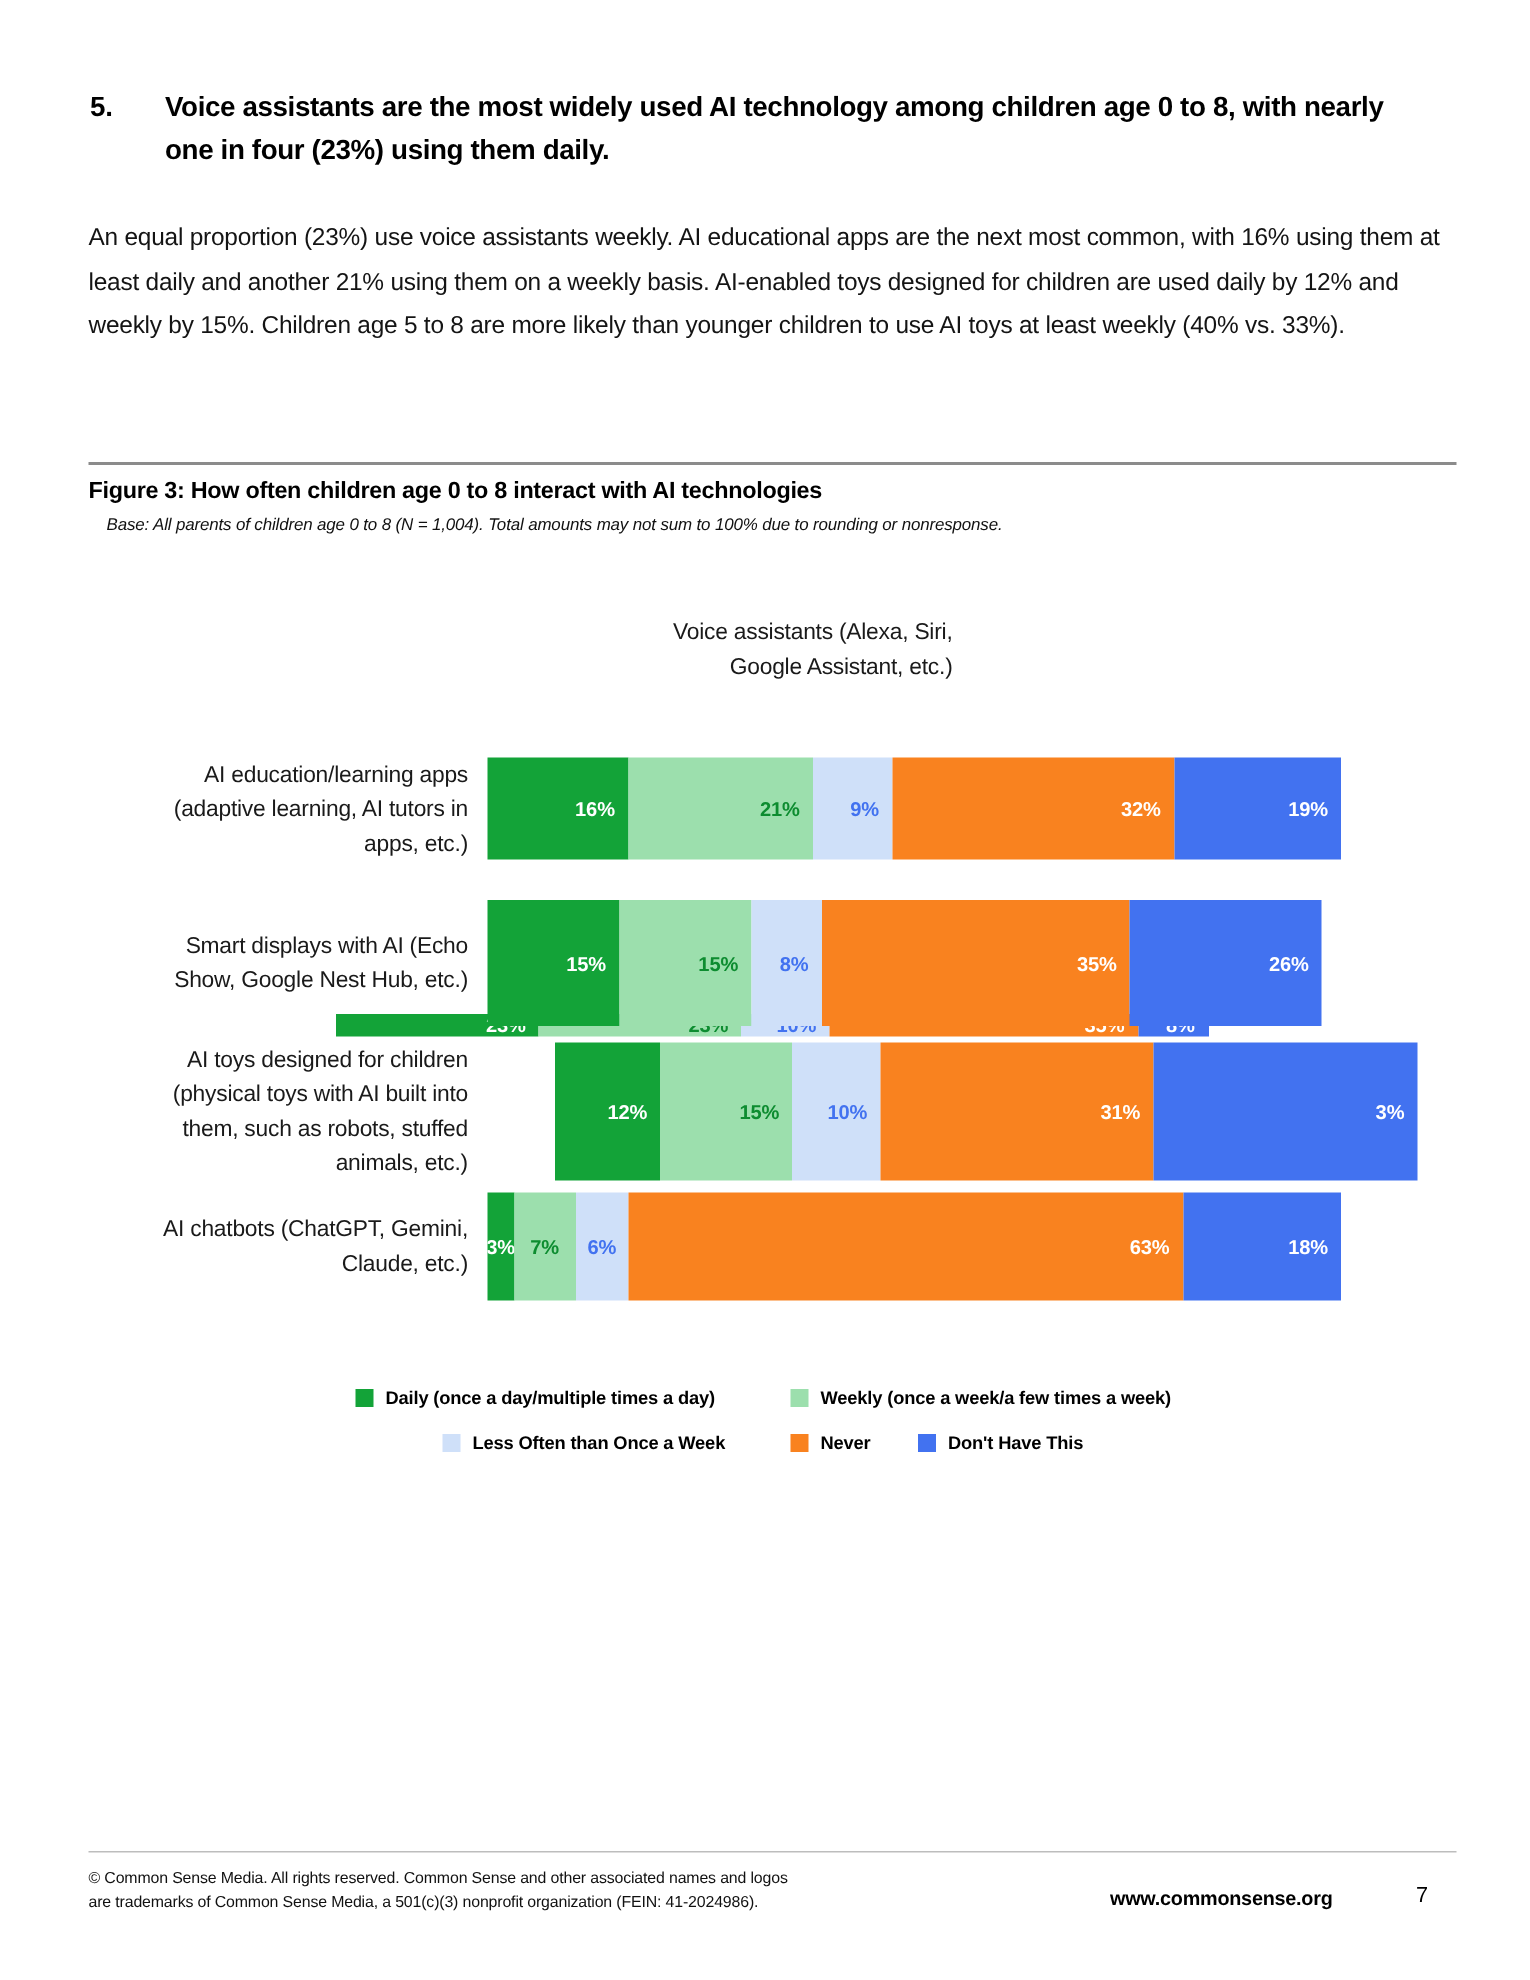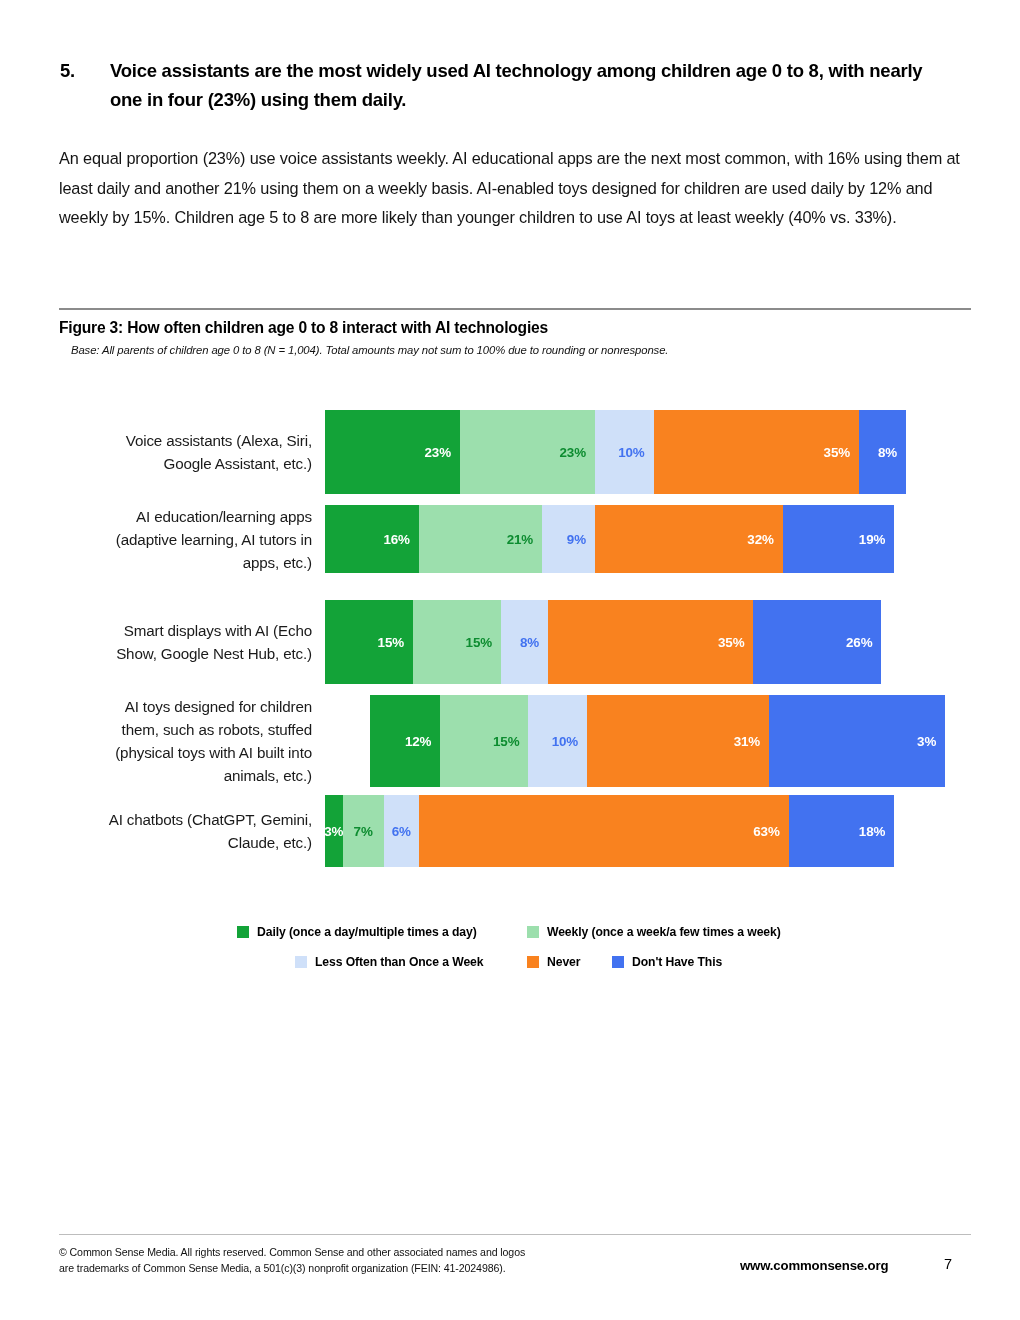--- a/index.html
+++ b/index.html
@@ -211,21 +211,21 @@
     <div class="headline-text">Voice assistants are the most widely used AI technology among children age 0 to 8, with nearly one in four (23%) using them daily.</div>
   </div>
 
   <div class="body-para">An equal proportion (23%) use voice assistants weekly. AI educational apps are the next most common, with 16% using them at least daily and another 21% using them on a weekly basis. AI-enabled toys designed for children are used daily by 12% and weekly by 15%. Children age 5 to 8 are more likely than younger children to use AI toys at least weekly (40% vs. 33%).</div>
 
   <div class="fig-rule"></div>
   <div class="fig-title">Figure 3: How often children age 0 to 8 interact with AI technologies</div>
   <div class="fig-base">Base: All parents of children age 0 to 8 (N = 1,004). Total amounts may not sum to 100% due to rounding or nonresponse.</div>
 
   <div class="chart">
-      <div class="row" style="top: 15px; height: 84px;">
+      <div class="row" style="top: 15px; height: 84px; flex-direction: column;">
         <div class="row-label">
           <div>Voice assistants (Alexa, Siri,</div>
           <div>Google Assistant, etc.)</div>
         </div>
         <div class="bar">
           <div class="seg" style="width: 135.01px; background: rgb(19, 163, 56); color: rgb(255, 255, 255);">23%</div>
           <div class="seg" style="width: 135.01px; background: rgb(156, 223, 173); color: rgb(13, 140, 48);">23%</div>
           <div class="seg" style="width: 58.7px; background: rgb(207, 224, 249); color: rgb(66, 114, 240);">10%</div>
           <div class="seg" style="width: 205.45px; background: rgb(249, 130, 31); color: rgb(255, 255, 255);">35%</div>
           <div class="seg" style="width: 46.96px; background: rgb(66, 114, 240); color: rgb(255, 255, 255);">8%</div>
@@ -254,22 +254,22 @@
           <div class="seg" style="width: 88.05px; background: rgb(19, 163, 56); color: rgb(255, 255, 255);">15%</div>
           <div class="seg" style="width: 88.05px; background: rgb(156, 223, 173); color: rgb(13, 140, 48);">15%</div>
           <div class="seg" style="width: 46.96px; background: rgb(207, 224, 249); color: rgb(66, 114, 240);">8%</div>
           <div class="seg" style="width: 205.45px; background: rgb(249, 130, 31); color: rgb(255, 255, 255);">35%</div>
           <div class="seg" style="width: 128px; background: rgb(66, 114, 240); color: rgb(255, 255, 255);">26%</div>
         </div>
       </div>
       <div class="row" style="top: 300px; height: 92px;">
         <div class="row-label">
           <div>AI toys designed for children</div>
+          <div>(physical toys with AI built into</div>
           <div>them, such as robots, stuffed</div>
-          <div>(physical toys with AI built into</div>
           <div>animals, etc.)</div>
         </div>
         <div class="bar">
           <div class="seg" style="width: 70.44px; background: rgb(19, 163, 56); color: rgb(255, 255, 255); margin-left: 45px;">12%</div>
           <div class="seg" style="width: 88.05px; background: rgb(156, 223, 173); color: rgb(13, 140, 48);">15%</div>
           <div class="seg" style="width: 58.7px; background: rgb(207, 224, 249); color: rgb(66, 114, 240);">10%</div>
           <div class="seg" style="width: 181.97px; background: rgb(249, 130, 31); color: rgb(255, 255, 255);">31%</div>
           <div class="seg" style="width: 176.1px; background: rgb(66, 114, 240); color: rgb(255, 255, 255);">3%</div>
         </div>
       </div>

